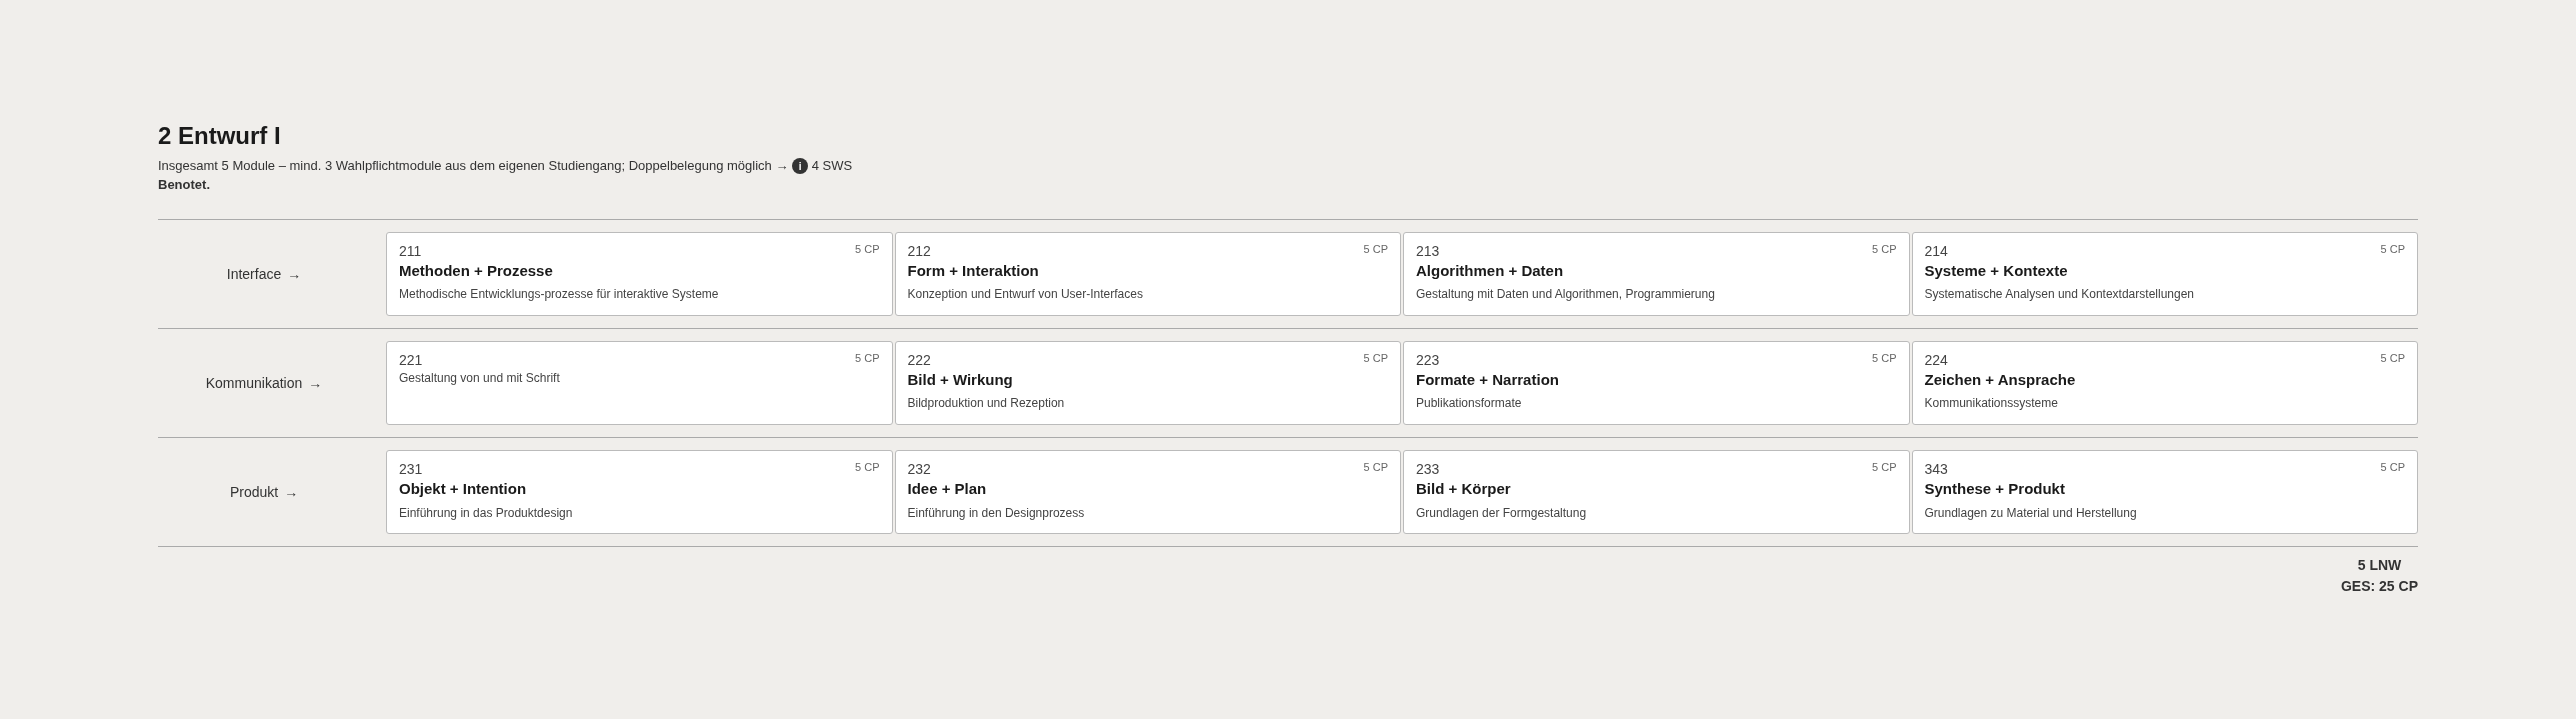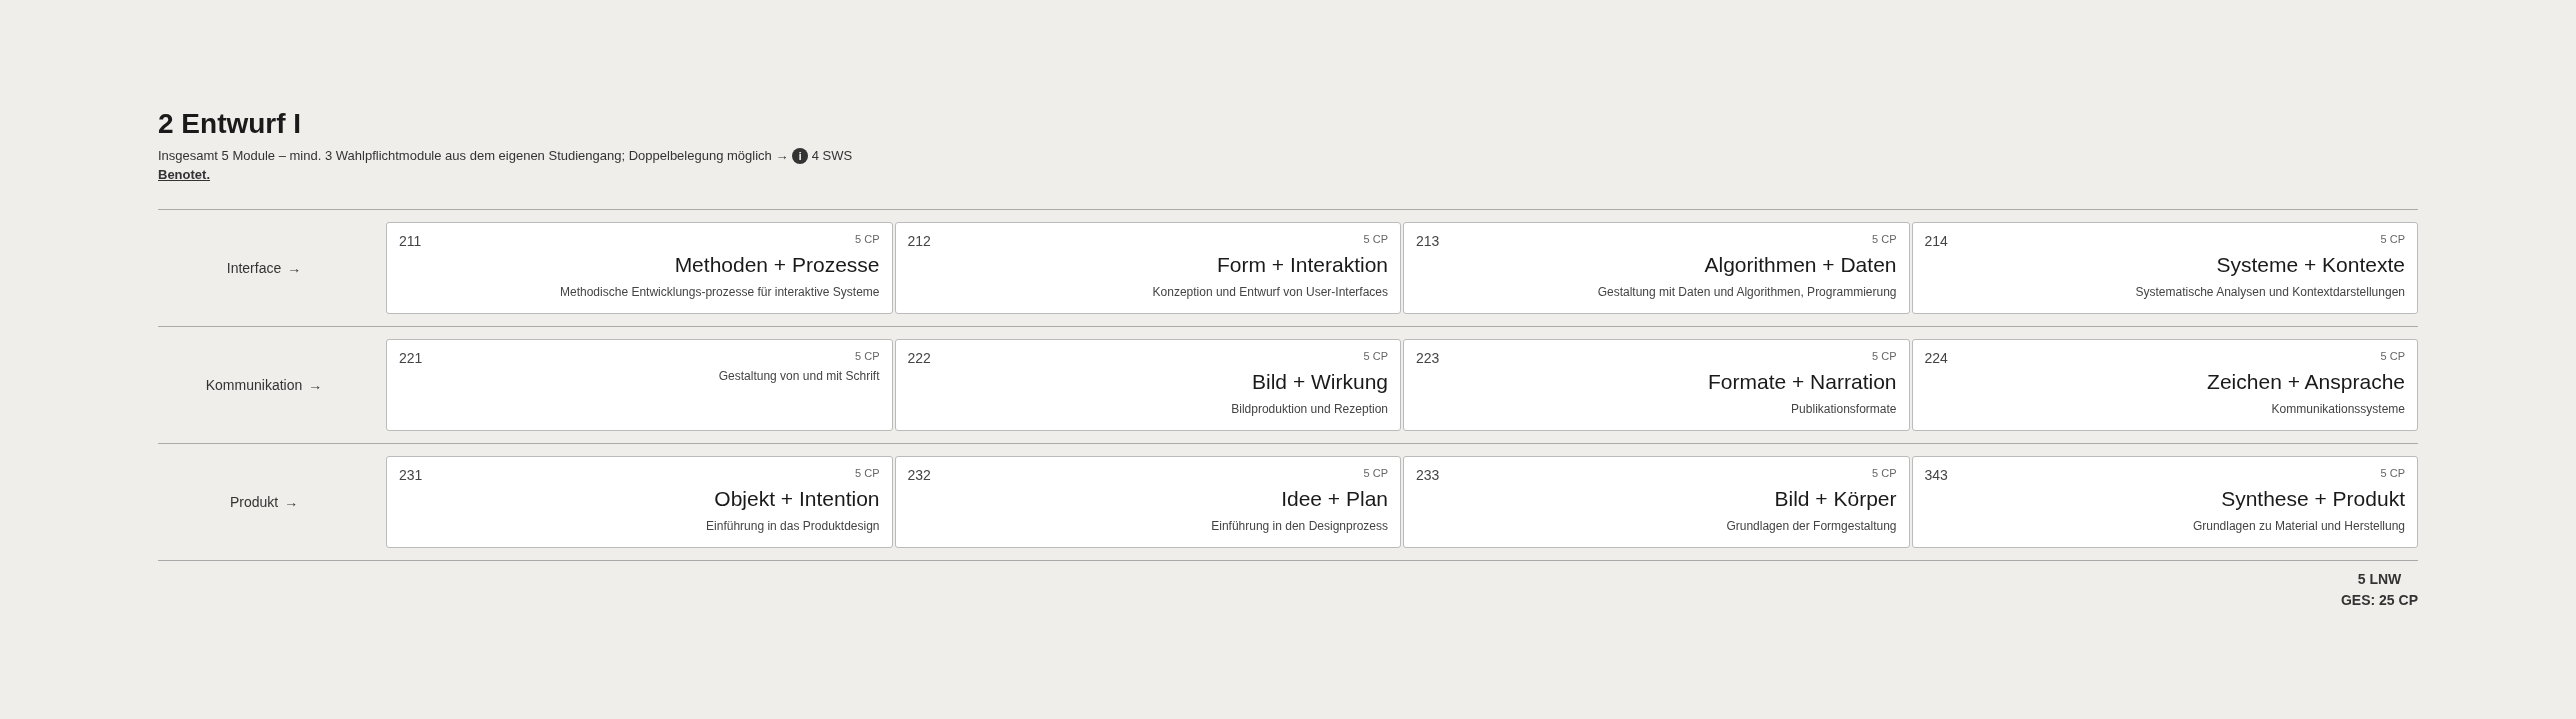--- a/index.html
+++ b/index.html
@@ -15,32 +15,31 @@
       justify-content: center;
     }
     .page-container {
       width: 2378px;
       padding: 40px 59px;
     }
     .header {
       margin-bottom: 24px;
     }
     .header-title {
-      font-size: 28px;
+      font-size: 24px;
       font-weight: bold;
       margin-bottom: 6px;
     }
     .header-subtitle {
       font-size: 13px;
       color: #333;
       line-height: 1.5;
     }
     .header-subtitle .bold {
       font-weight: bold;
-      text-decoration: underline;
     }
     .info-icon {
       display: inline-flex;
       align-items: center;
       justify-content: center;
       width: 16px;
       height: 16px;
       border-radius: 50%;
       background: #333;
       color: #fff;
@@ -74,21 +73,20 @@
       gap: 6px;
       flex-shrink: 0;
     }
     .arrow {
       font-size: 14px;
     }
     .cards-row {
       display: flex;
       gap: 2px;
       flex: 1;
-      text-align: right;
     }
     .card {
       flex: 1;
       background: #fff;
       border: 1px solid #bbb;
       border-radius: 3px;
       padding: 10px 12px 12px 12px;
       display: flex;
       flex-direction: column;
       min-width: 0;
@@ -103,22 +101,22 @@
       font-size: 14px;
       color: #444;
     }
     .card-cp {
       font-size: 11px;
       color: #666;
       white-space: nowrap;
       margin-left: 20px;
     }
     .card-title {
-      font-size: 21px;
-      font-weight: normal;
+      font-size: 15px;
+      font-weight: bold;
       margin-bottom: 6px;
       line-height: 1.3;
     }
     .card-desc {
       font-size: 12px;
       color: #444;
       line-height: 1.4;
     }
     .footer-row {
       display: flex;

